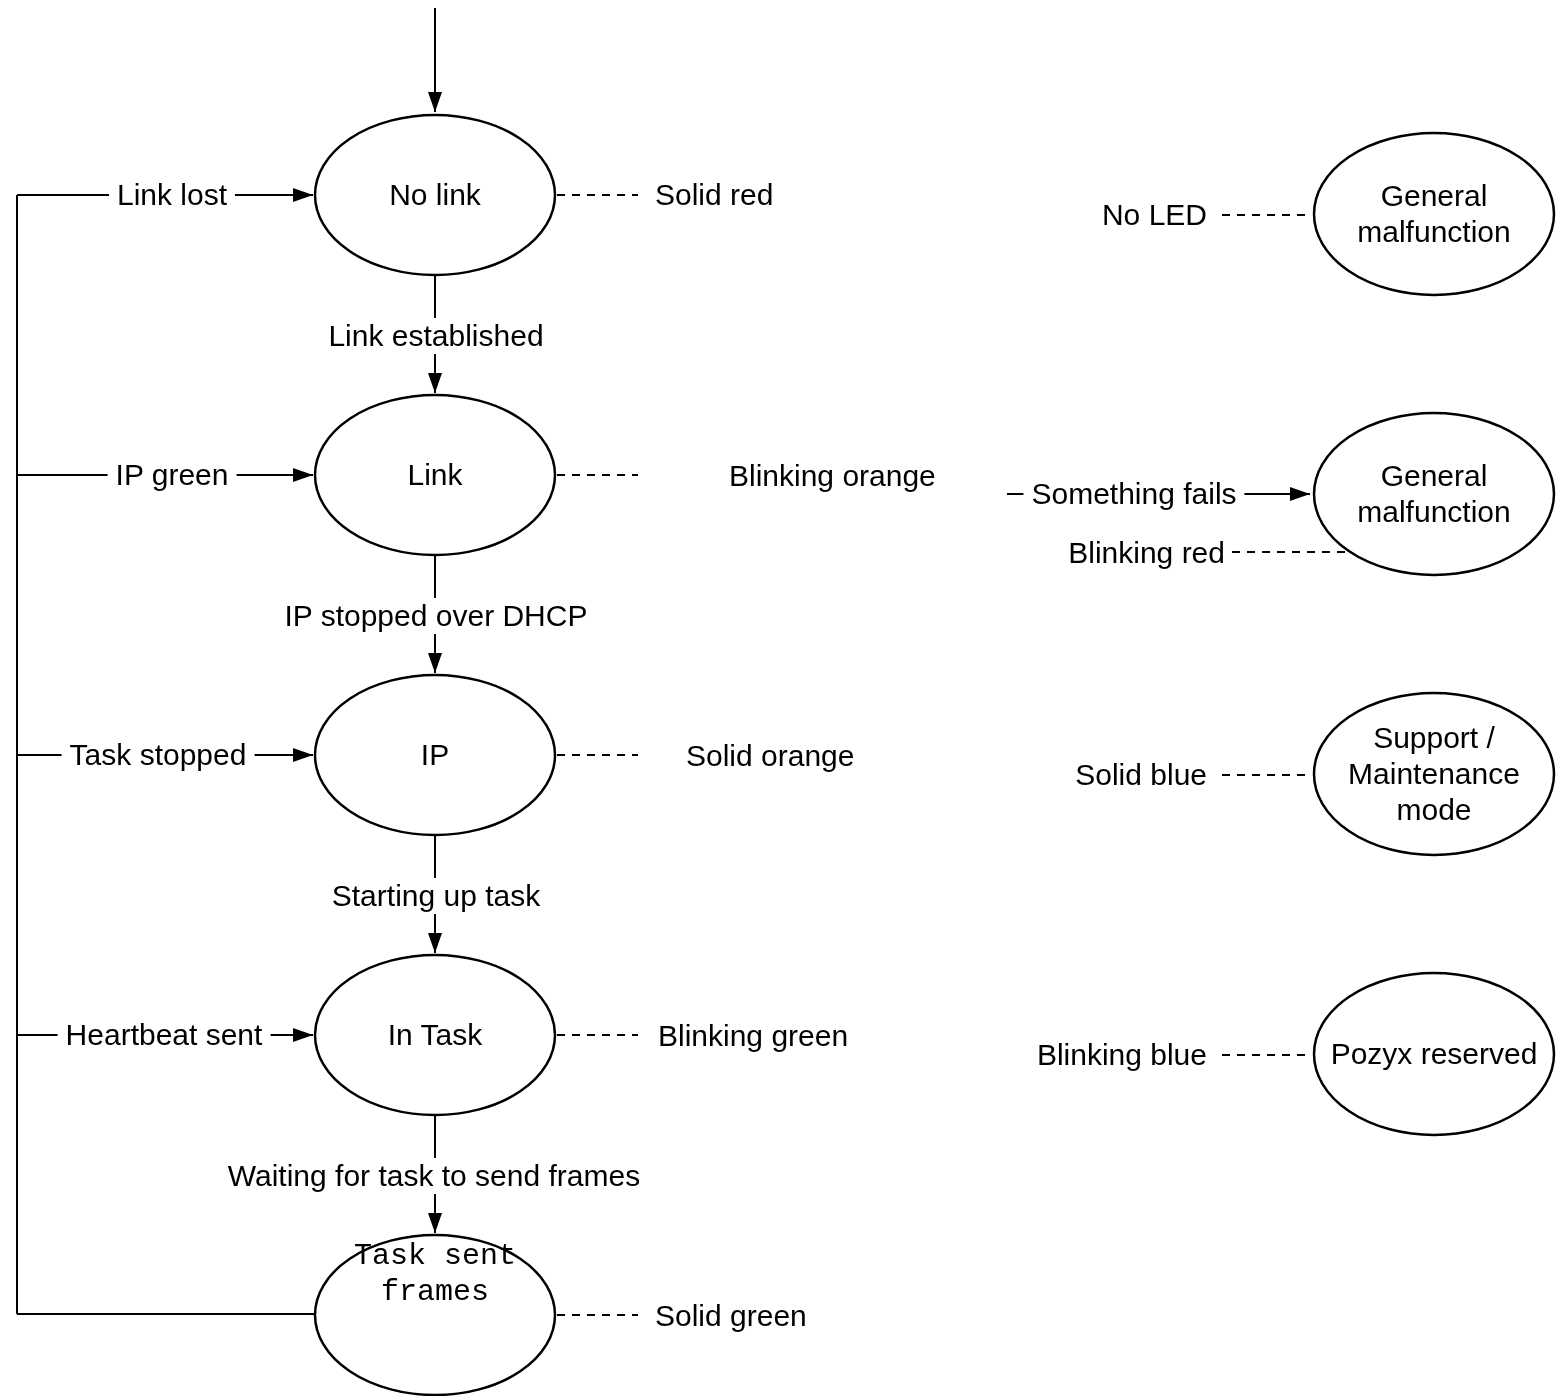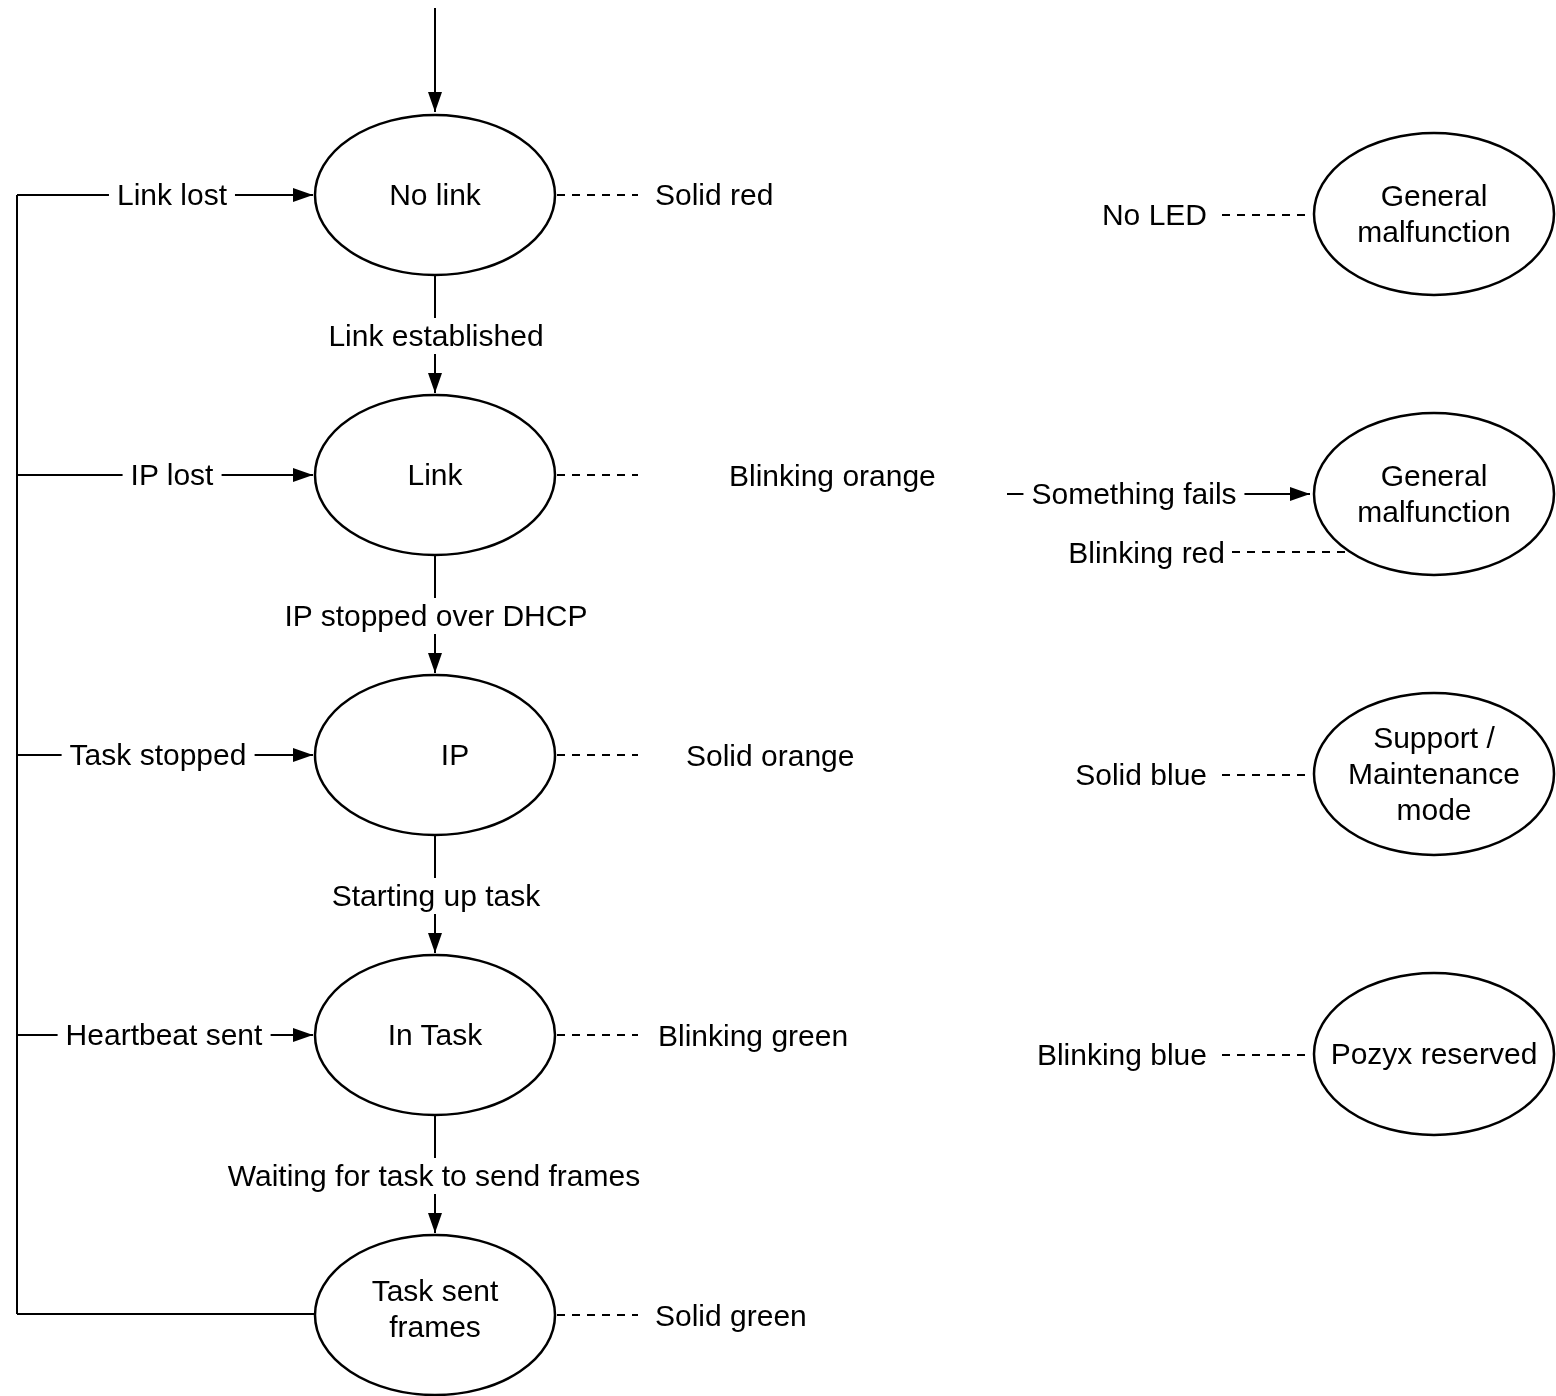--- a/index.html
+++ b/index.html
@@ -73,31 +73,31 @@
 
     <line x1="1222" y1="215" x2="1312" y2="215" stroke="#000000" stroke-width="2" stroke-dasharray="8,7"></line>
     <line x1="1007" y1="494" x2="1310" y2="494" stroke="#000000" stroke-width="2" marker-end="url(#arrow)"></line>
     <line x1="1232" y1="552" x2="1348" y2="552" stroke="#000000" stroke-width="2" stroke-dasharray="8,7"></line>
     <line x1="1222" y1="775" x2="1312" y2="775" stroke="#000000" stroke-width="2" stroke-dasharray="8,7"></line>
     <line x1="1222" y1="1055" x2="1312" y2="1055" stroke="#000000" stroke-width="2" stroke-dasharray="8,7"></line>
   </svg>
 
   <div class="lbl node-lbl" style="left:435px;top:195px;">No link</div>
   <div class="lbl node-lbl" style="left:435px;top:475px;">Link</div>
-  <div class="lbl node-lbl" style="left:455px;top:755px;">IP</div>
+  <div class="lbl node-lbl" style="left:435px;top:755px;">IP</div>
   <div class="lbl node-lbl" style="left:435px;top:1035px;">In Task</div>
-  <div class="lbl node-lbl" style="left:435px;top:1309px;">Task sent frames</div>
+  <div class="lbl node-lbl" style="left:435px;top:1274px;font-family:Liberation Mono, monospace;">Task sent frames</div>
 
   <div class="lbl edge-lbl" style="left:436px;top:336px;">Link established</div>
   <div class="lbl edge-lbl" style="left:436px;top:616px;">IP stopped over DHCP</div>
   <div class="lbl edge-lbl" style="left:436px;top:896px;">Starting up task</div>
   <div class="lbl edge-lbl" style="left:434px;top:1176px;">Waiting for task to send frames</div>
 
   <div class="lbl edge-lbl" style="left:172px;top:195px;">Link lost</div>
-  <div class="lbl edge-lbl" style="left:172px;top:475px;">IP lost</div>
+  <div class="lbl edge-lbl" style="left:172px;top:475px;">IP green</div>
   <div class="lbl edge-lbl" style="left:158px;top:755px;">Task stopped</div>
   <div class="lbl edge-lbl" style="left:164px;top:1035px;">Heartbeat sent</div>
 
   <div class="lbl left-anchor" style="left:655px;top:195px;">Solid red</div>
   <div class="lbl left-anchor" style="left:688px;top:476px;margin-left:41px;">Blinking orange</div>
   <div class="lbl left-anchor" style="left:686px;top:756px;">Solid orange</div>
   <div class="lbl left-anchor" style="left:658px;top:1036px;">Blinking green</div>
   <div class="lbl left-anchor" style="left:655px;top:1316px;">Solid green</div>
 
   <div class="lbl node-lbl-wide" style="left:1434px;top:214px;">General malfunction</div>

